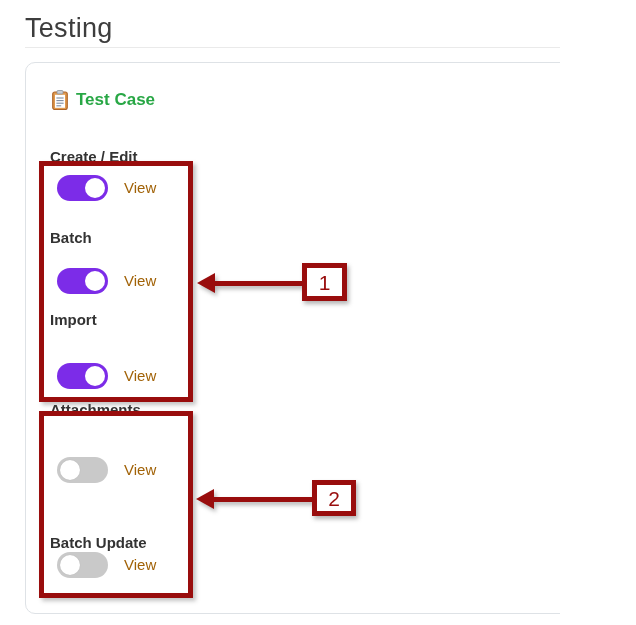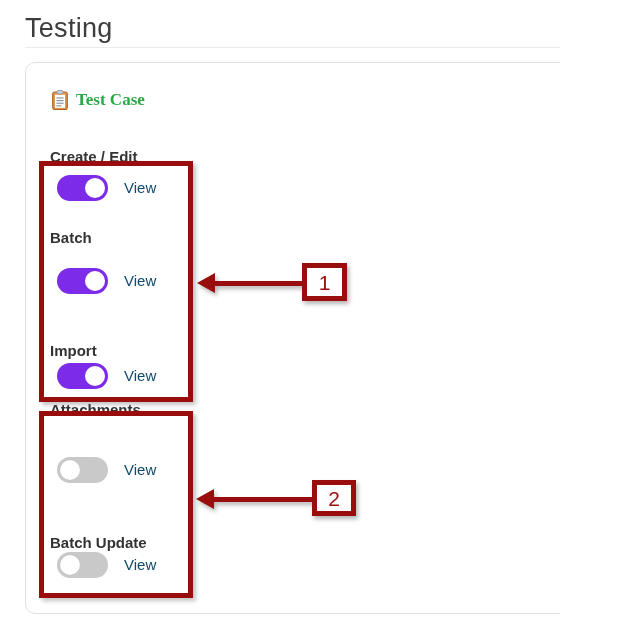--- a/index.html
+++ b/index.html
@@ -9,37 +9,37 @@
   }
   .page-title{
     position:absolute;left:25px;top:13px;font-size:27px;font-weight:300;
     color:#3d3d3d;letter-spacing:.3px;
   }
   .title-rule{position:absolute;left:25px;right:0;top:47px;height:1px;background:#eaeaea;}
   .card{
     position:absolute;left:25px;top:62px;width:660px;height:550px;
     background:#fff;border:1px solid #dee2e6;border-radius:10px;
   }
-  .card-header{position:absolute;left:52px;top:90px;display:flex;align-items:center;gap:8px;font-family:Liberation Serif, serif;}
+  .card-header{position:absolute;left:52px;top:90px;display:flex;align-items:center;gap:8px;}
   .card-title{font-size:17px;font-weight:bold;color:#28a745;}
   .perm-label{
     position:absolute;left:50px;font-size:15px;font-weight:bold;color:#333333;
   }
   .toggle{
     position:absolute;left:57px;width:51px;height:26px;border-radius:13px;cursor:pointer;
   }
   .toggle::after{
     content:'';position:absolute;top:3px;width:20px;height:20px;border-radius:50%;background:#fff;
   }
   .toggle.on{background:#7c2ce8;}
   .toggle.on::after{right:3px;}
   .toggle.off{background:#c9c9c9;}
   .toggle.off::after{left:3px;box-shadow:0 0 1px rgba(0,0,0,.15);}
   .view-label{
-    position:absolute;left:124px;font-size:15px;color:#0c4a6e;line-height:20px;
+    position:absolute;left:124px;font-size:15px;color:#a16207;line-height:20px;
   }
   .anno-rect{
     position:absolute;border:5px solid #990d0d;background:transparent;
     box-shadow:3px 3px 4px rgba(90,90,90,.35);
   }
   .anno-group{position:absolute;left:0;top:0;width:0;height:0;filter:drop-shadow(2px 3px 2px rgba(90,90,90,.45));}
   .anno-line{position:absolute;height:5px;background:#990d0d;}
   .anno-head{
     position:absolute;width:0;height:0;
     border-top:10px solid transparent;border-bottom:10px solid transparent;
@@ -76,21 +76,21 @@
   </div>
 
   <div class="perm-label" style="top:148px">Create / Edit</div>
   <div class="toggle on" style="top:175px"></div>
   <div class="view-label" style="top:178px">View</div>
 
   <div class="perm-label" style="top:229px">Batch</div>
   <div class="toggle on" style="top:268px"></div>
   <div class="view-label" style="top:271px">View</div>
 
-  <div class="perm-label" style="top:342px">Import</div>
+  <div class="perm-label" style="top:311px">Import</div>
   <div class="toggle on" style="top:363px"></div>
   <div class="view-label" style="top:366px">View</div>
 
   <div class="perm-label" style="top:401px">Attachments</div>
   <div class="toggle off" style="top:457px"></div>
   <div class="view-label" style="top:460px">View</div>
 
   <div class="perm-label" style="top:534px">Batch Update</div>
   <div class="toggle off" style="top:552px"></div>
   <div class="view-label" style="top:555px">View</div>

